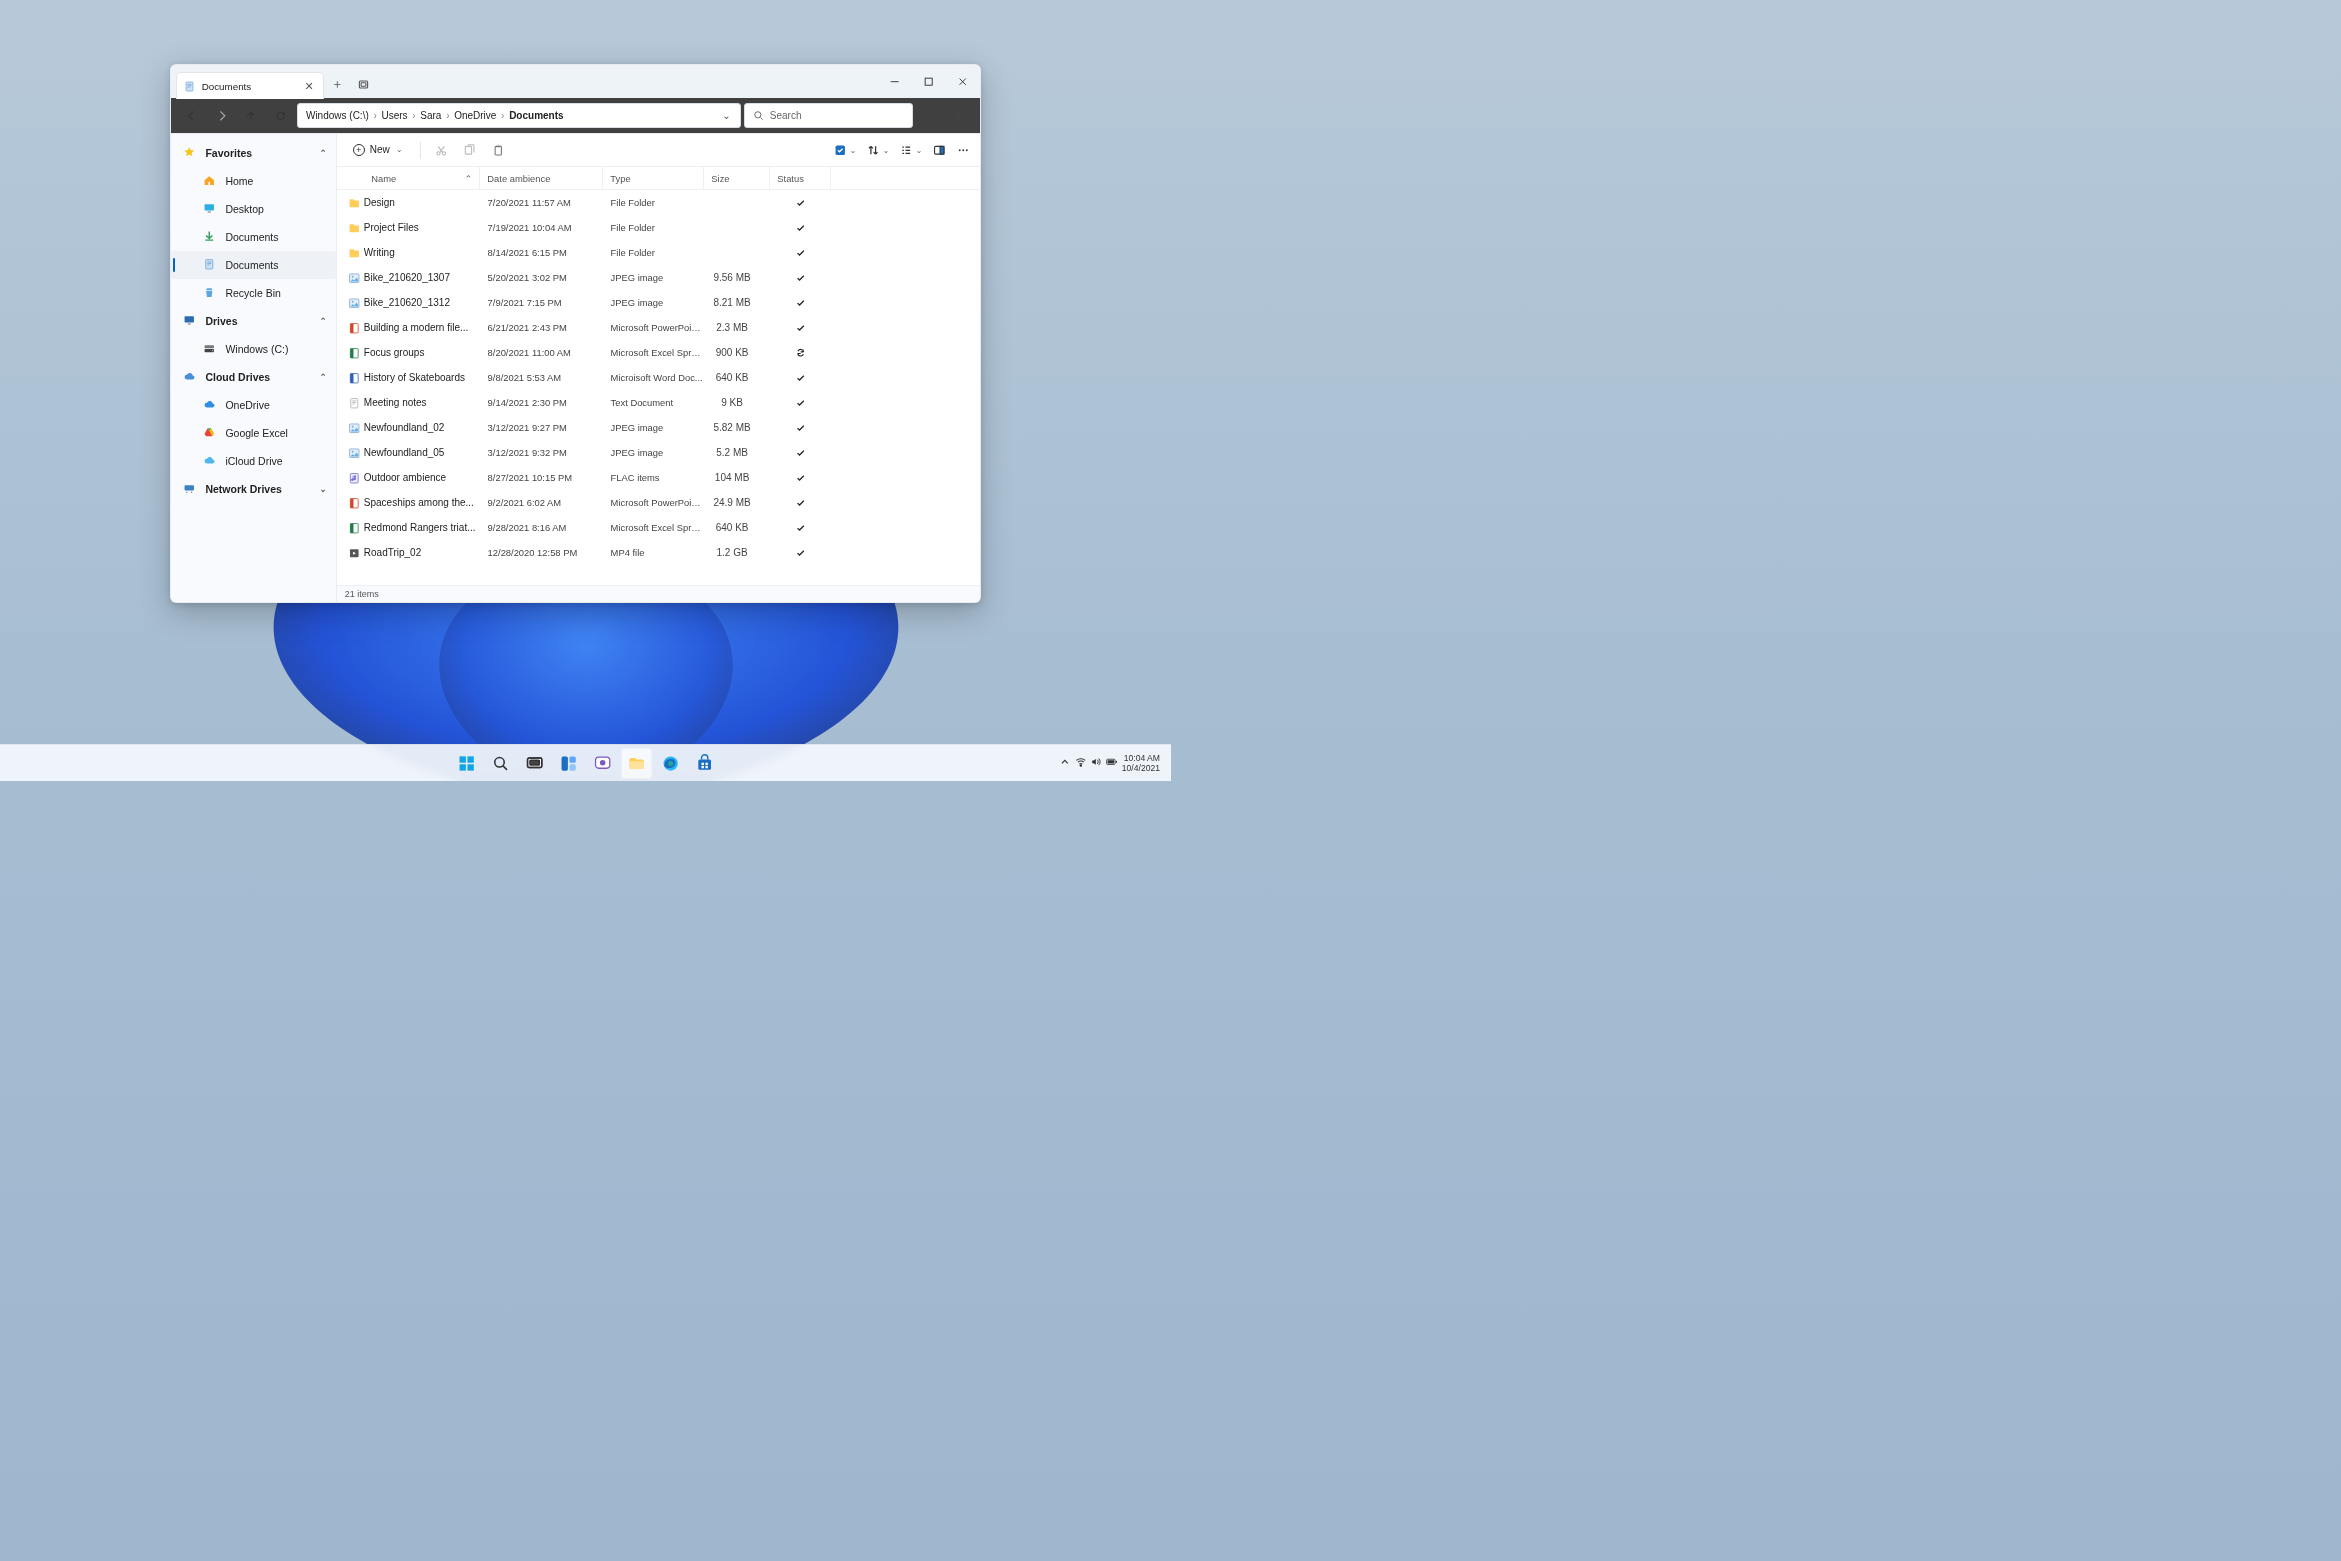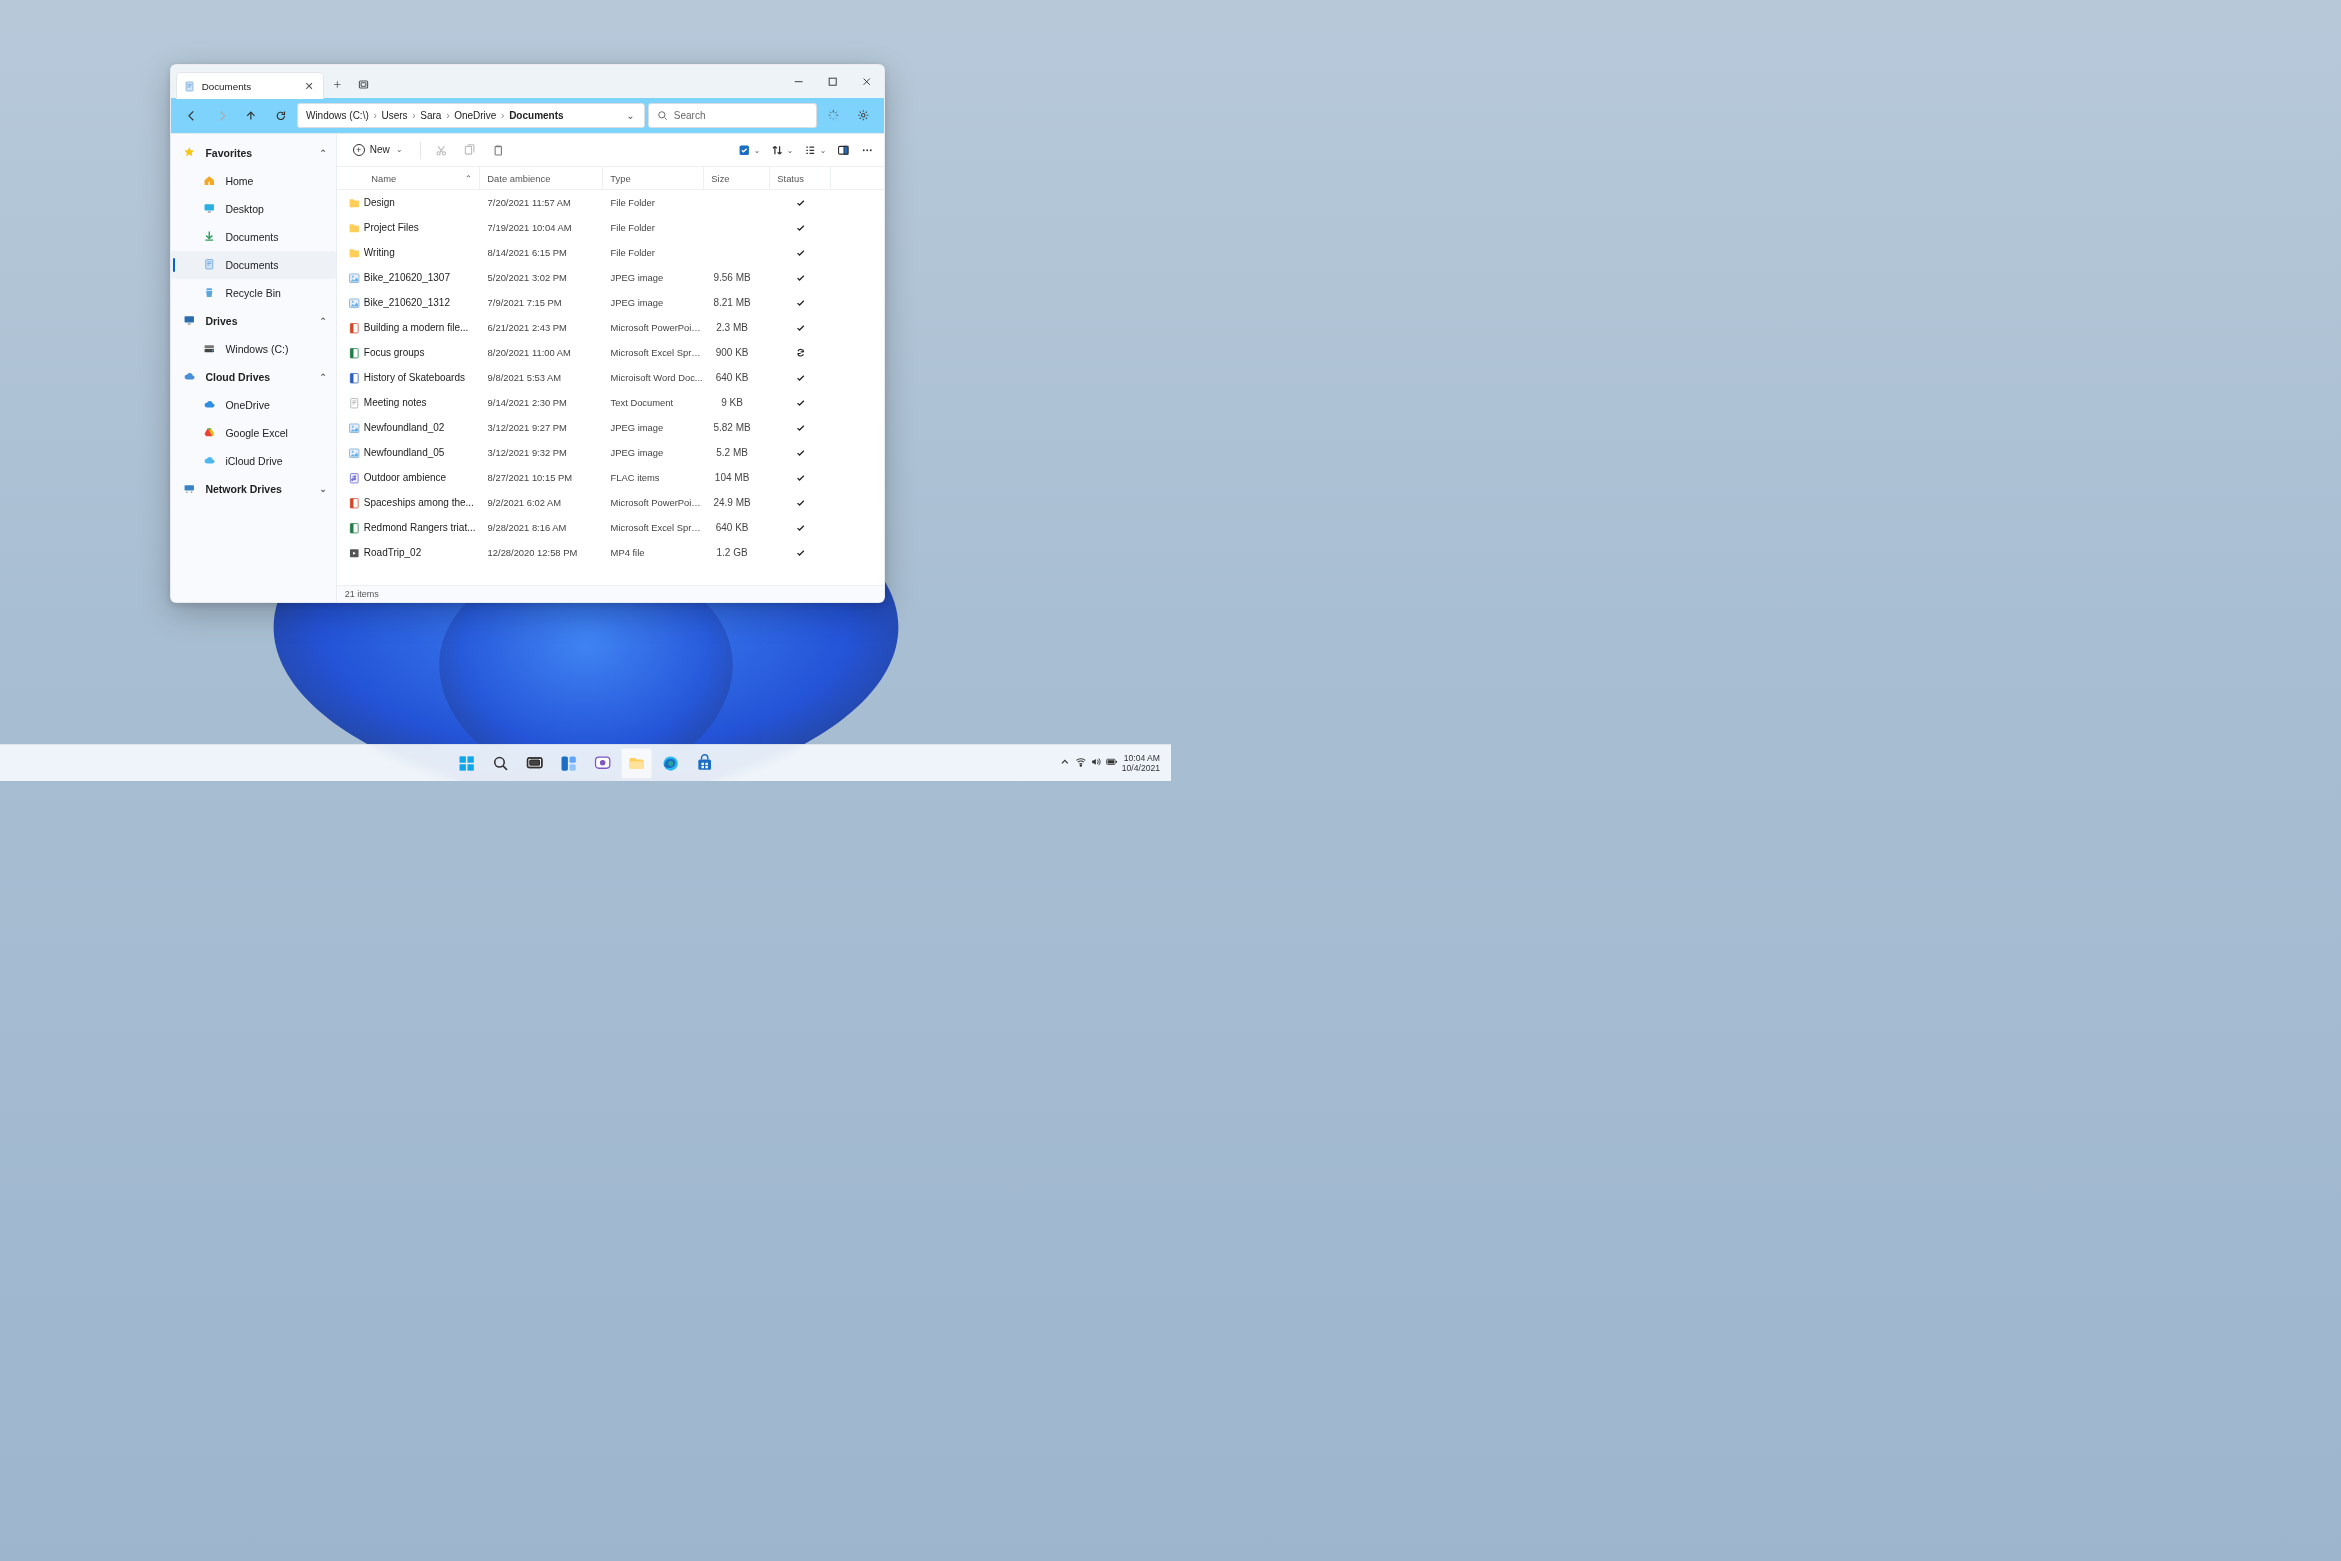--- a/index.html
+++ b/index.html
@@ -10,21 +10,21 @@
     position: relative;
   }
   
   .bloom {
     position: absolute; inset: 0; pointer-events: none; overflow: hidden;
   }
   .bloom svg { position: absolute; bottom: -62px; left: 50%; transform: translateX(-50%); }
 
   
   .window {
-    position: absolute; left: 170px; top: 64px; width: 715px; height: 539px;
+    position: absolute; left: 170px; top: 64px; width: 811px; height: 539px;
     background: #f8fafd;
     border-radius: 6.2px;
     box-shadow: 0 9.4px 31px rgba(0,0,0,.22), 0 1.6px 6.2px rgba(0,0,0,.12);
     display: flex; flex-direction: column;
     overflow: hidden;
     border: 0.8px solid rgba(0,0,0,.06);
   }
 
   
   .titlebar {
@@ -46,21 +46,21 @@
   }
   .tabviews svg { width: 11px; height: 11px; }
   .titlebar-spacer { flex: 1; }
   .winbtns { display: flex; align-items: center; height: 33px; }
   .winbtn { width: 34px; height: 33px; display:flex; align-items:center; justify-content:center; color:#333; }
   .winbtn svg { width: 9.4px; height: 9.4px; }
 
   
   .addrrow {
     height: 36px; display: flex; align-items: center; gap: 3.1px;
-    padding: 0 7.8px; background: #7dd3fc; border-bottom: 0.8px solid #e8ecef;
+    padding: 0 7.8px; background: #404040; border-bottom: 0.8px solid #e8ecef;
   }
   .navbtn {
     width: 26.5px; height: 26.5px; display:flex; align-items:center; justify-content:center;
     color: #333; border-radius: 3.1px;
   }
   .navbtn.disabled { color: #aaa; }
   .navbtn svg { width: 11.7px; height: 11.7px; }
   .breadcrumb {
     flex: 1; height: 25px; border: 0.8px solid #d7dde3; border-radius: 3.1px;
     display: flex; align-items: center; padding: 0 4.7px; background: #fff;

